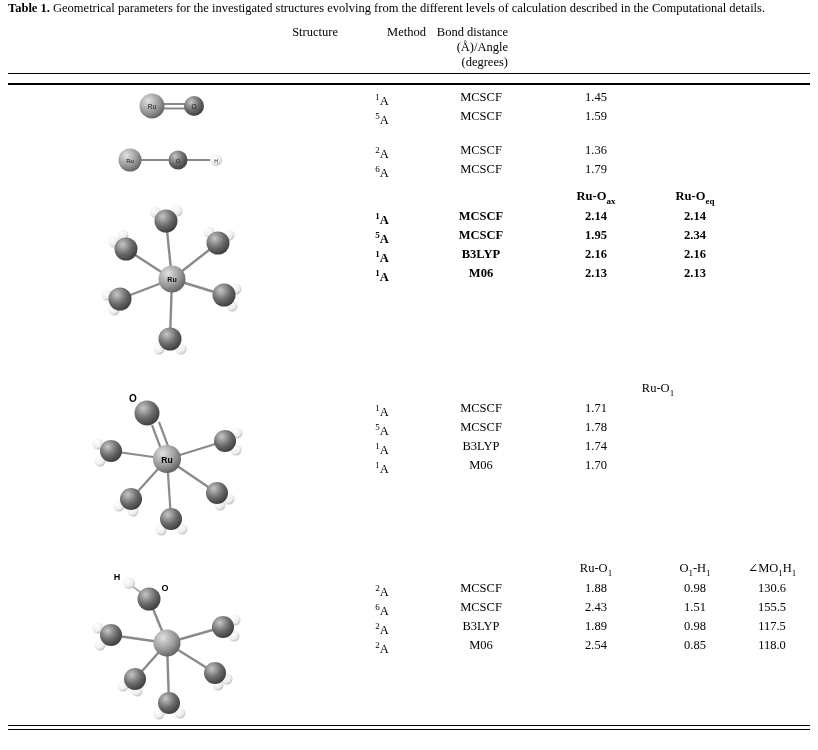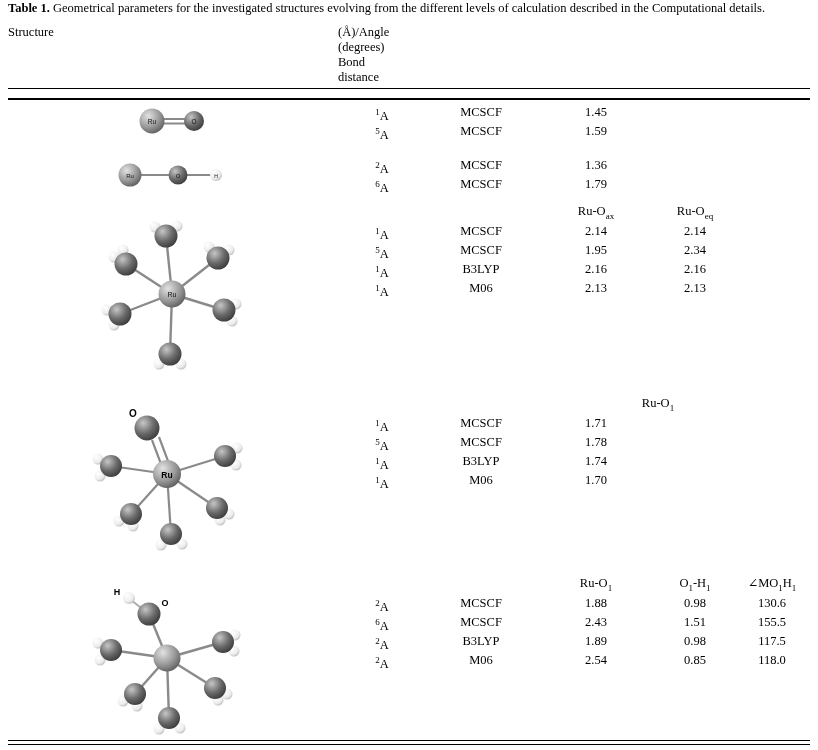--- a/index.html
+++ b/index.html
@@ -11,21 +11,21 @@
     font-size: 12.5px;
   }
   .page { padding: 0 8px 0 8px; }
 
   .caption { line-height: 16px; margin-bottom: 5px; }
   .caption b { font-weight: bold; }
 
   .thead {
     display: grid;
     grid-template-columns: 330px 88px 110px 274px;
-    text-align: left;
+    text-align: right;
     line-height: 15px;
     padding-top: 4px;
   }
   .bondhead { padding-right: 28px; }
 
   .rule-a { border-bottom: 1px solid #000; margin-top: 3px; }
   .rule-b { border-bottom: 2px solid #000; margin-top: 9px; }
   .rule-c { border-bottom: 1px solid #000; margin-top: 4px; }
   .rule-d { border-bottom: 1px solid #000; margin-top: 3px; }
 
@@ -39,21 +39,21 @@
     text-align: center;
     line-height: 15px;
   }
   .trow .cell { white-space: nowrap; }
   sup { font-size: 9px; }
   sub { font-size: 9px; }
   .shift-right { position: relative; left: 62px; }
 
   .gh1 { height: 48px; padding-top: 5px; }
   .gh2 { height: 56px; padding-top: 10px; }
-  .gh3 { height: 192px; }
+  .gh3 { height: 192px; font-weight: bold; }
   .gh4 { height: 180px; }
   .gh5 { height: 160px; }
 
   .mol1 { margin-top: 1px; }
   .mol2 { margin-top: 4px; }
   .mol3 { margin-top: 2px; }
   .mol4 { margin-top: 6px; }
   .mol5 { margin-top: 2px; }
 
   svg text {
@@ -85,23 +85,24 @@
     </radialGradient>
   </defs>
 </svg>
 
 <div class="page">
 
   <div class="caption"><b>Table 1.</b> <span>Geometrical parameters for the investigated structures evolving from the different levels of calculation described in the Computational details.</span></div>
 
   <div class="thead">
     <div class="cell">Structure</div>
+    <div class="cell">Method</div>
     <div class="cell bondhead">
+      <div>Bond distance</div>
       <div>(Å)/Angle (degrees)</div>
-      <div>Bond distance</div>
     </div>
   </div>
 
   <div class="rule-a"></div>
   <div class="rule-b"></div>
 
   <div class="group gh1">
     <div class="structcell">
       <svg class="mol1" width="84" height="30" viewBox="0 0 84 30">
         <g>

